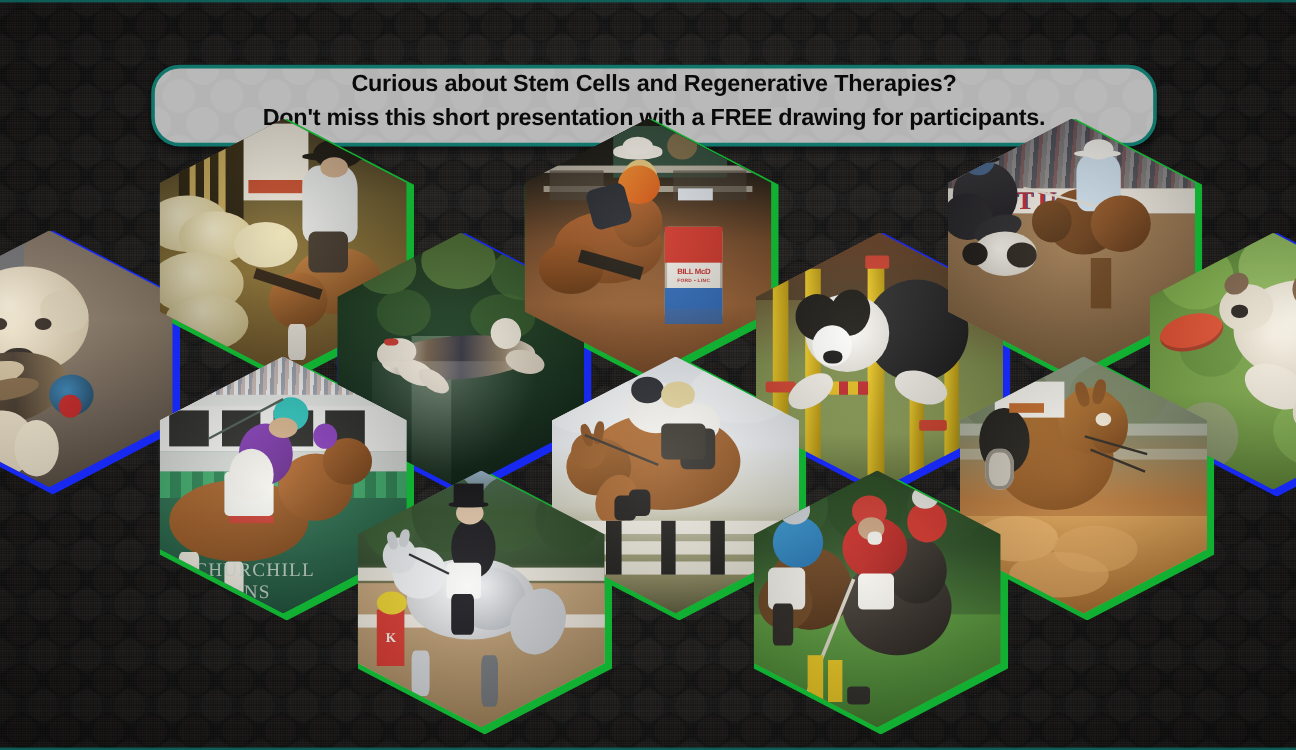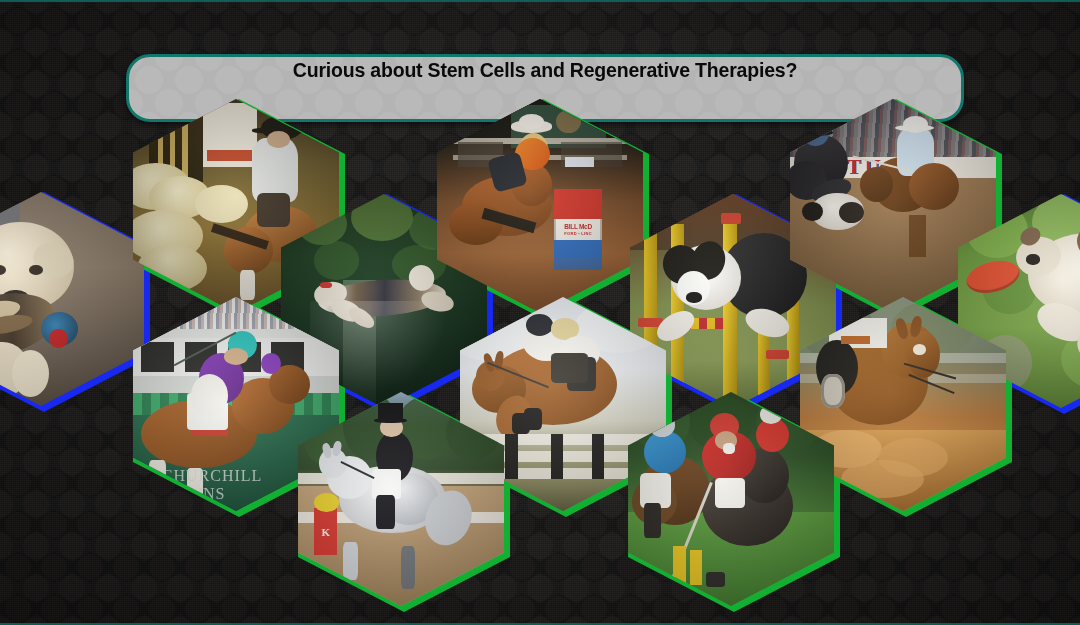--- a/index.html
+++ b/index.html
@@ -469,15 +469,16 @@
   <div class="blob" style="left:20%;top:90%;width:6%;height:6%;background:#f4f4f0"></div>
   <div style="position:absolute;inset:0;background:radial-gradient(circle at 45% 40%,rgba(255,255,255,.08),rgba(0,0,0,.26))"></div>
 </div>
         </div>
       </div>
     </div>
 
   <div class="banner">
     <div class="banner-tex"></div>
     <div class="banner-line">Curious about Stem Cells and Regenerative Therapies?</div>
+    <div class="banner-line">Don't miss this short presentation with a FREE drawing for participants.</div>
   </div>
 
 </div>
 
 </body></html>

